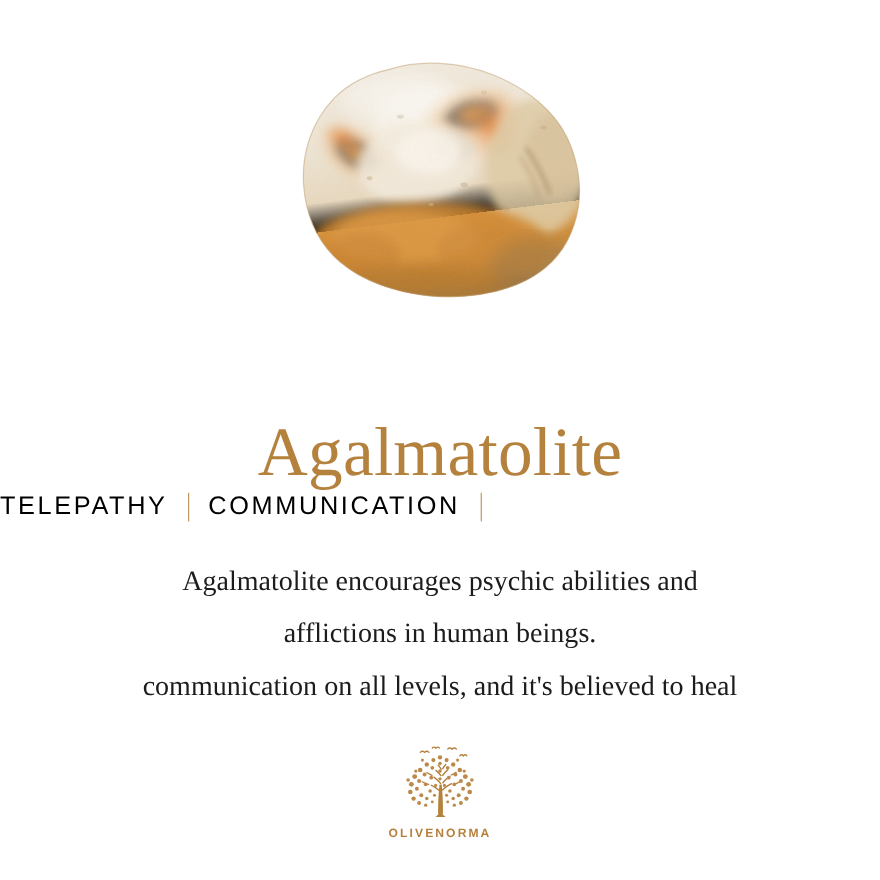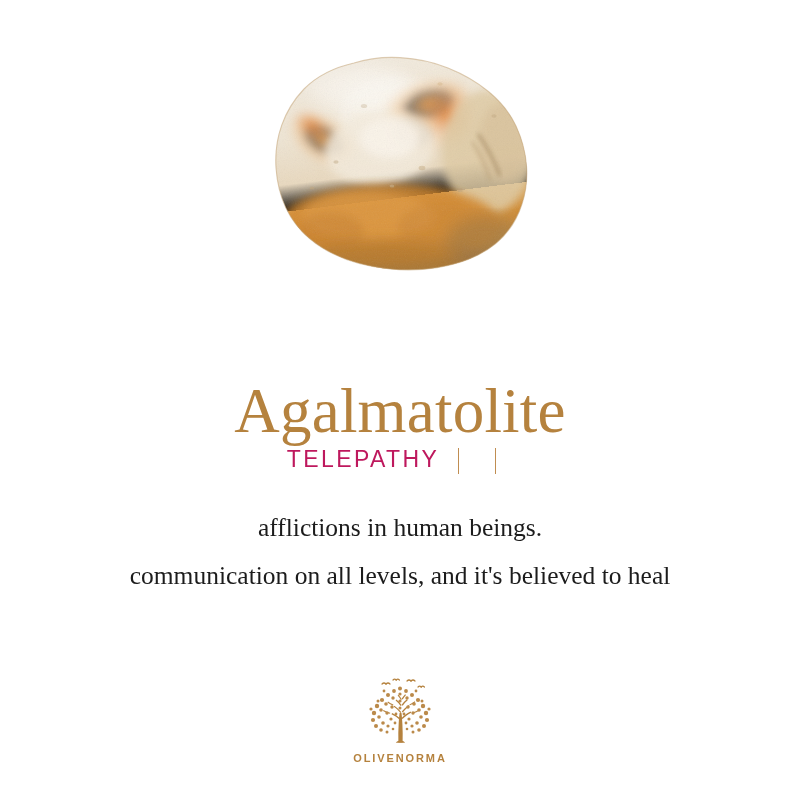--- a/index.html
+++ b/index.html
@@ -56,26 +56,26 @@
     white-space: nowrap;
   }
 
   
   .keywords {
     position: absolute;
     top: 446px;
     left: 0;
     width: 800px;
     display: flex;
-    justify-content: center;
+    justify-content: flex-start;
     align-items: center;
     font-family: "Liberation Sans", "DejaVu Sans", sans-serif;
     font-size: 23px;
     font-weight: 300;
-    color: #be185d;
+    color: #000000;
     letter-spacing: 2.4px;
     white-space: nowrap;
   }
   .keywords .kw { display: inline-block; }
   .keywords .sep {
     display: inline-block;
     width: 1px;
     height: 26px;
     background: #c08d51;
     margin: 0 17px 0 19px;
@@ -263,24 +263,26 @@
                C182 211 150 216 118 213 C88 210 58 200 37 182
                C17 165 6 140 4 112 C2 82 12 54 32 33 C46 19 64 11 82 7 Z" fill="none" stroke="#c3a478" stroke-width="1.1" opacity="0.55"></path>
     </svg>
   </div>
 
   <h1 class="title">Agalmatolite</h1>
 
   <div class="keywords">
     <span class="kw">TELEPATHY</span>
     <span class="sep"></span>
+    <span class="kw">COMMUNICATION</span>
     <span class="sep"></span>
   </div>
 
   <div class="body-copy">
+    <div>Agalmatolite encourages psychic abilities and</div>
     <div>afflictions in human beings.</div>
     <div>communication on all levels, and it's believed to heal</div>
   </div>
 
   <div class="logo">
     <svg class="logo-mark" viewBox="0 0 76 72" aria-hidden="true">
       <g fill="#b5823e">
 
         <path d="M36.4 66.6 c-0.2 -6.5 -0.1 -13.3 0.3 -19.6 c0.2 -3.6 0.5 -7 0.9 -9.9
                  l1.9 0 c0.4 3.2 0.7 7 0.9 10.9 c0.3 6.0 0.4 12.4 0.2 18.6 z"></path>

